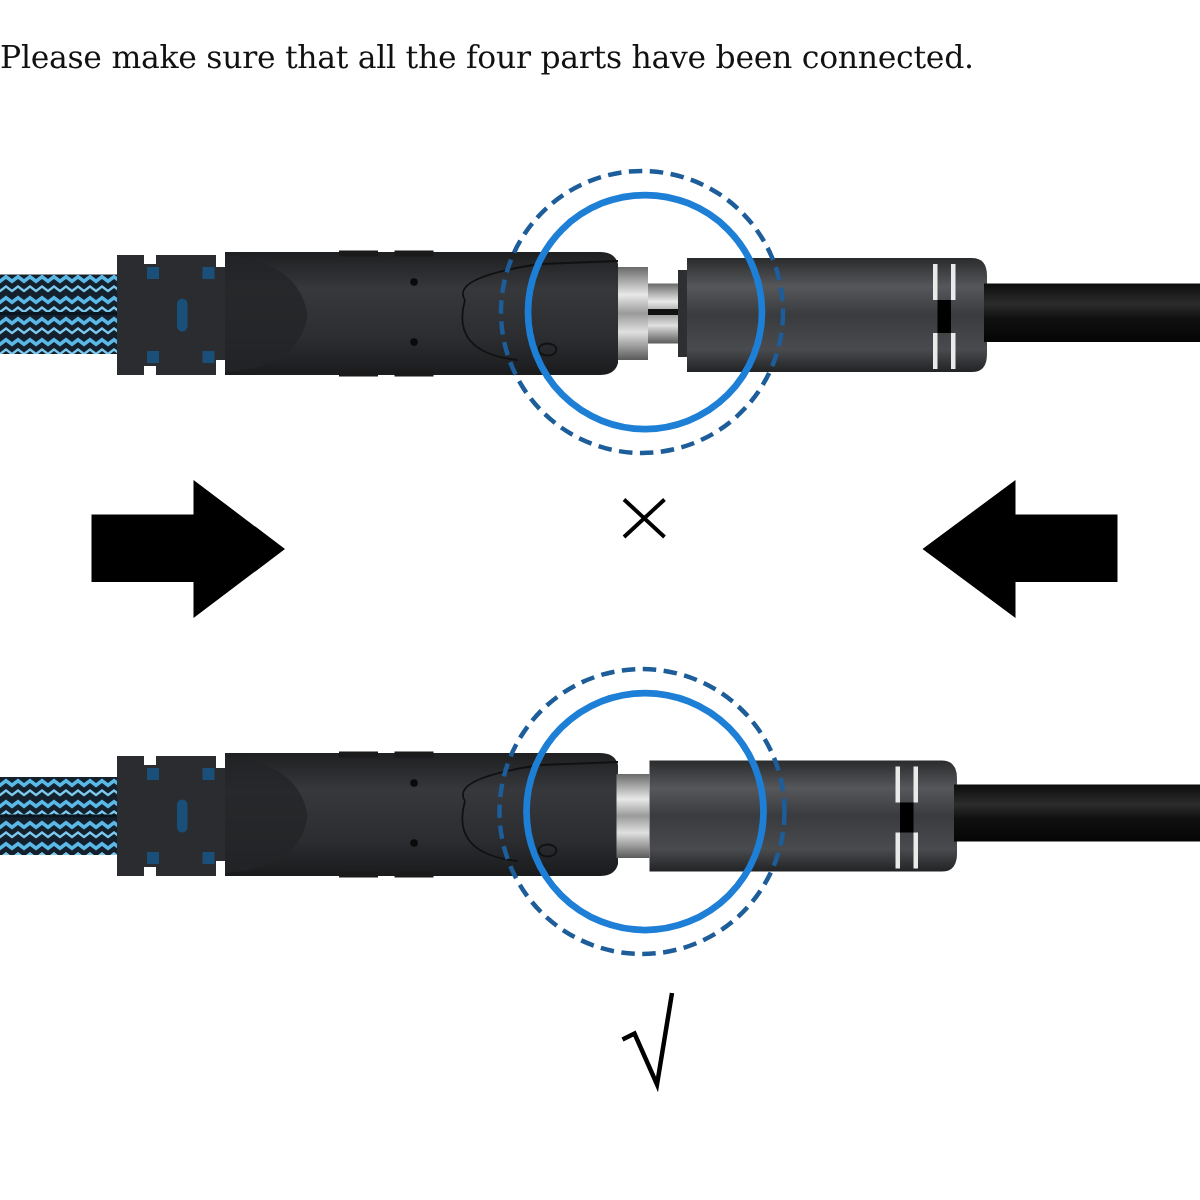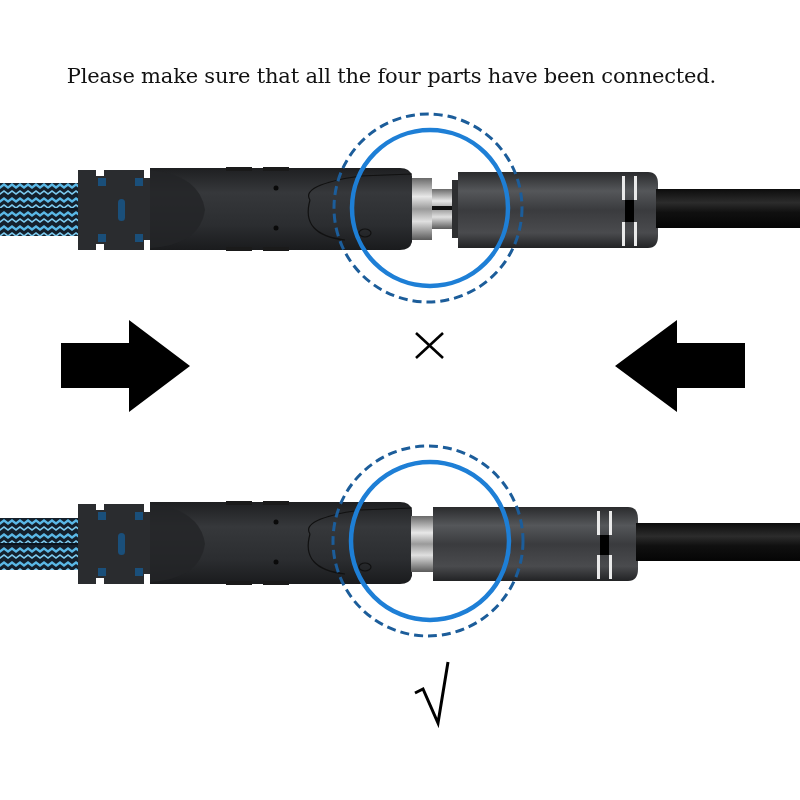--- a/index.html
+++ b/index.html
@@ -1,20 +1,20 @@
 <!DOCTYPE html>
 <html><head>
 <meta charset="utf-8">
 <style>
   html, body { margin: 0; padding: 0; background: #ffffff; }
   body { width: 800px; height: 800px; position: relative; overflow: hidden; }
   .caption {
-    position: absolute; left: 0; top: 26px; width: 716px; text-align: right;
+    position: absolute; left: 0; top: 26px; width: 716px; text-align: left;
     font-family: "DejaVu Serif", "Liberation Serif", serif;
-    font-size: 21px; color: #111; letter-spacing: -0.2px; margin-top: 38px;
+    font-size: 21px; color: #111; letter-spacing: -0.2px;
   }
   svg.stage { position: absolute; left: 0; top: 0; }
 </style>
 </head>
 <body>
 
 <div class="caption">Please make sure that all the four parts have been connected.</div>
 
 <svg class="stage" width="800" height="800" viewBox="0 0 800 800">
   <defs>

